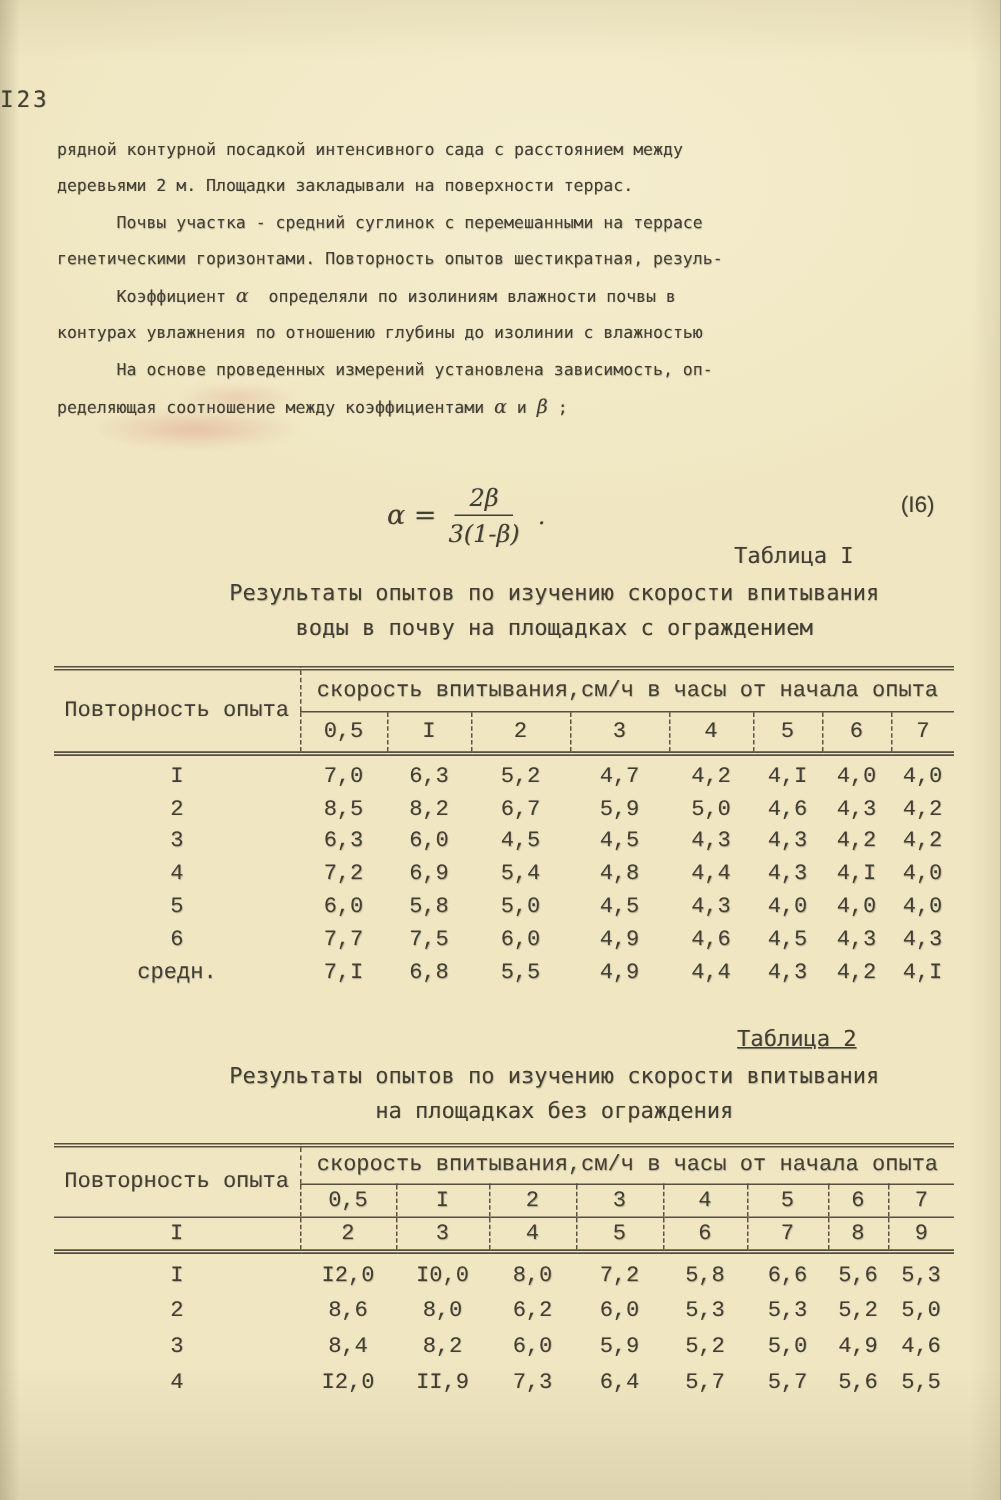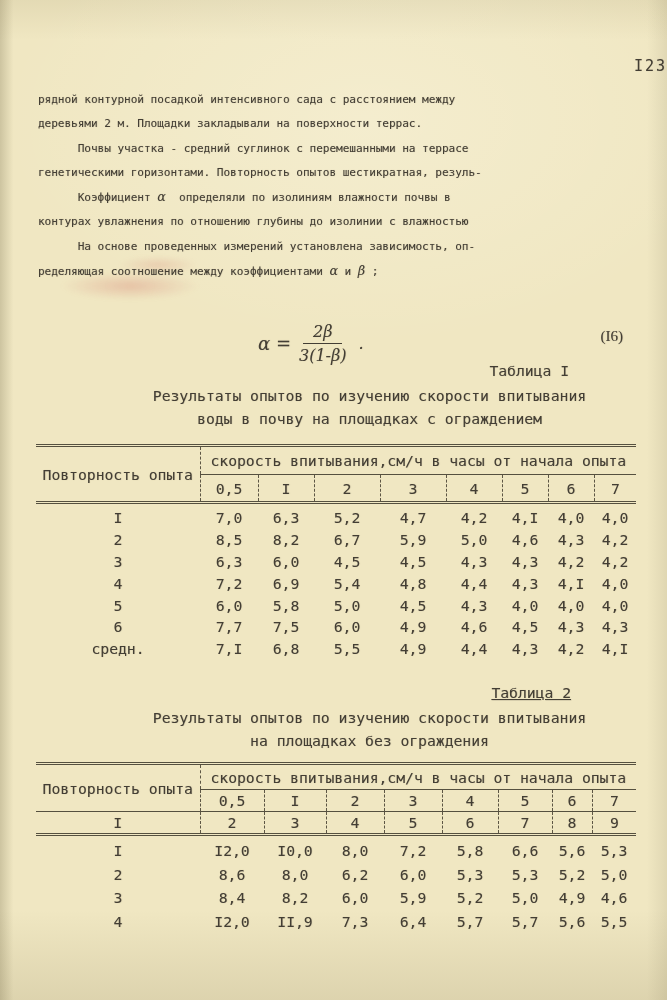--- a/index.html
+++ b/index.html
@@ -12,48 +12,48 @@
       #f0e7c2;
     font-family:"DejaVu Sans Mono", monospace;
     color:#433e34;
     text-shadow:0.4px 0.4px 0.7px rgba(62,55,42,0.35);
   }
   .smudge{position:absolute;pointer-events:none;filter:blur(2px);}
   .s1{left:60px;top:272px;width:140px;height:28px;
       background:radial-gradient(ellipse at center, rgba(208,110,100,0.30), rgba(208,110,100,0) 70%);}
   .s2{left:118px;top:256px;width:80px;height:18px;
       background:radial-gradient(ellipse at center, rgba(208,110,100,0.22), rgba(208,110,100,0) 70%);}
-  .page-number{position:absolute;top:57px;left:0;width:100%;text-align:right;
+  .page-number{position:absolute;top:57px;left:0;width:100%;text-align:left;
       font-size:15px;letter-spacing:2px;}
   .text-block{position:absolute;top:88px;left:38px;font-size:11px;line-height:24.3px;}
   .text-block p{margin:0;white-space:pre;}
   .greek{font-family:"DejaVu Serif",serif;font-style:italic;font-size:1.15em;}
 
   .formula-row{position:absolute;top:320px;left:0;width:100%;height:50px;}
   .formula{position:absolute;left:258px;top:2px;display:flex;align-items:center;
       font-family:"DejaVu Serif",serif;font-style:italic;font-size:16px;}
   .formula .lhs{margin-right:8px;font-size:18px;}
   .frac{display:inline-flex;flex-direction:column;align-items:center;text-align:right;}
   .frac .num{padding:0 10px 2px 10px;border-bottom:1.4px solid #433e34;}
   .frac .den{padding-top:2px;}
   .formula .dot{margin-left:12px;align-self:center;}
   .eq-no{position:absolute;right:44px;top:8px;font-size:15px;font-style:normal;
-      font-family:Liberation Serif, serif;}
+      font-family:Liberation Sans, sans-serif;}
 
   .tbl-label{position:absolute;font-size:14.7px;}
   .t1-label{top:362px;right:98px;}
   .t2-label{top:684px;right:96px;text-decoration:underline;}
   .tbl-title{position:absolute;left:0;width:100%;text-align:center;
       font-size:14.7px;line-height:23.3px;padding-left:36px;}
   .t1-title{top:384px;}
   .t2-title{top:706px;}
   .tbl-title div{white-space:pre;}
 
   table.tbl{position:absolute;left:36px;width:600px;border-collapse:collapse;
-      table-layout:fixed;font-size:14.7px;border-top:3px double #55503f;}
+      table-layout:fixed;font-size:14.7px;border-top:3px double #55503f;font-family:Liberation Mono, monospace;}
   .t1{top:444px;}
   .t2{top:762px;}
   .tbl th,.tbl td{font-weight:normal;padding:0;text-align:center;vertical-align:middle;
       white-space:nowrap;overflow:visible;}
   .lbl-cell{text-align:center;}
   .span-h{border-left:1px dashed #5d5644;font-size:14.7px;}
   .t1 .span-h{border-bottom:1px solid #55503f;height:27px;}
   .t2 .span-h{border-bottom:1px solid #55503f;height:24px;}
   .sub{border-left:1px dashed #5d5644;}
   .t1 thead tr:nth-child(2) th{height:26px;border-bottom:3px double #55503f;}

